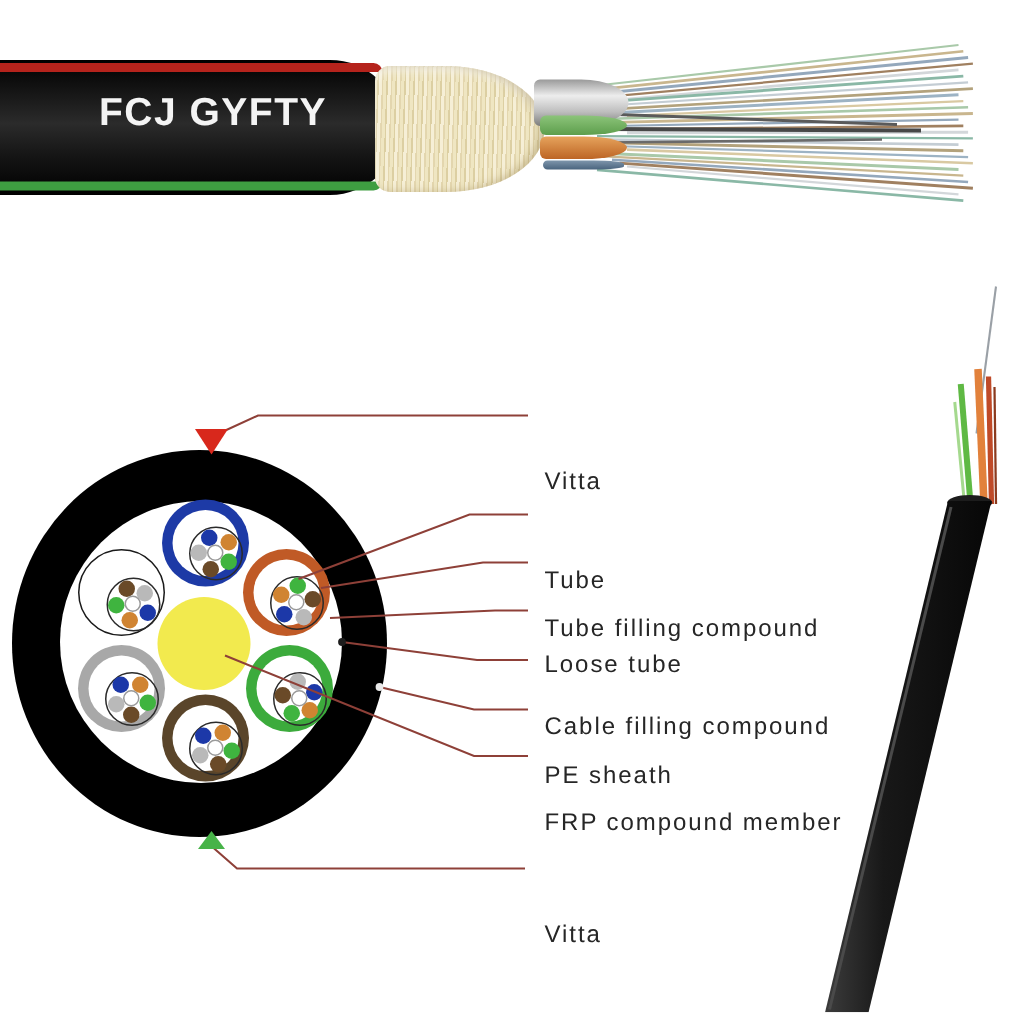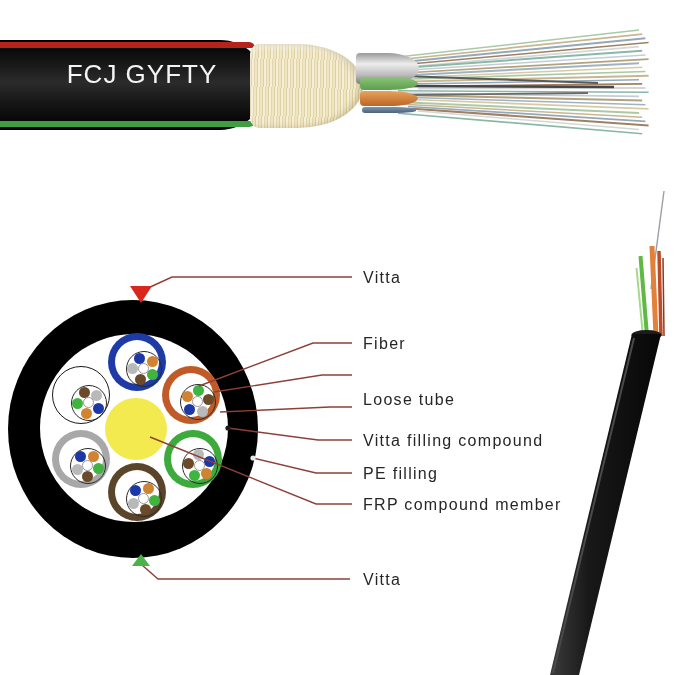--- a/index.html
+++ b/index.html
@@ -12,21 +12,21 @@
     position:absolute;left:-6px;top:40px;width:272px;height:90px;
     background:linear-gradient(180deg,#000 0%,#1d1d1d 32%,#2b2b2b 47%,#161616 70%,#000 100%);
     border-radius:0 46px 46px 0 / 0 45px 45px 0;
   }
   .stripe-red{position:absolute;left:0;top:2px;height:6px;width:96%;
     border-top-right-radius:40px;background:var(--stripe-red,#b5231c);}
   .stripe-green{position:absolute;left:0;bottom:3px;height:6px;width:96%;
     border-bottom-right-radius:40px;background:var(--stripe-green,#3e9e41);}
   .cable-print{
     position:absolute;left:58px;top:59px;width:168px;text-align:center;
-    color:#f4f4f4;font-size:26px;font-weight:400;letter-spacing:1px;white-space:nowrap;
+    color:#f4f4f4;font-size:26px;font-weight:700;letter-spacing:1px;white-space:nowrap;
   }
   .yarn{
     position:absolute;left:250px;top:44px;width:113px;height:84px;
     border-radius:10px 58% 58% 10px / 10px 50% 50% 10px;
     background:repeating-linear-gradient(92deg,
       #efe6c2 0px,#efe6c2 2px,#dccfa2 2px,#dccfa2 3px,
       #f6efd6 3px,#f6efd6 5px,#e3d6ae 5px,#e3d6ae 6px);
     box-shadow:inset -4px 0 6px rgba(160,140,90,.45), inset 0 4px 5px rgba(255,255,255,.6);
   }
   .stub{position:absolute;border-radius:4px 50% 50% 4px / 4px 50% 50% 4px;}
@@ -47,21 +47,21 @@
   .frp{position:absolute;left:105px;top:398px;width:62px;height:62px;border-radius:50%;
     background:var(--frp,#f2ea4e);}
   .tube{position:absolute;width:58px;height:58px;border-radius:50%;box-sizing:border-box;}
   .tube .mid{position:absolute;left:7px;top:7px;width:44px;height:44px;border-radius:50%;background:#fff;}
   .tube .inner{position:absolute;left:11px;top:11px;width:36px;height:36px;border-radius:50%;
     border:1.5px solid #2a2a2a;box-sizing:border-box;}
   .dot{position:absolute;width:11px;height:11px;border-radius:50%;box-sizing:border-box;}
   
   .label{
     position:absolute;left:363px;color:#262626;font-size:16px;letter-spacing:1.3px;
-    white-space:nowrap;line-height:18px;
+    white-space:nowrap;line-height:18px;margin-top:44px;
   }
 </style>
 </head>
 <body>
 
 <div id="stage">
 
   <div class="cable-body">
     <div class="stripe-red"></div>
     <div class="stripe-green"></div>
@@ -214,20 +214,21 @@
       <polyline points="150,437 316,504 352,504"></polyline>
       <polyline points="142,565 158,579 350,579"></polyline>
     </g>
     <circle cx="228" cy="428" r="2.6" fill="#1c1c1c"></circle>
     <circle cx="253" cy="458" r="2.6" fill="#e8e8e8"></circle>
     <polygon id="tri-top" points="130,286 152,286 141,303" fill="#d8281c"></polygon>
     <polygon id="tri-bottom" points="132,566 150,566 141,554" fill="#47b348"></polygon>
   </svg>
 
   <div class="label" style="top:269px">Vitta</div>
-  <div class="label" style="top:335px">Fiber</div>
+  <div class="label" style="top:335px">Tube</div>
+  <div class="label" style="top:367px">Tube filling compound</div>
   <div class="label" style="top:391px">Loose tube</div>
-  <div class="label" style="top:432px">Vitta filling compound</div>
-  <div class="label" style="top:465px">PE filling</div>
+  <div class="label" style="top:432px">Cable filling compound</div>
+  <div class="label" style="top:465px">PE sheath</div>
   <div class="label" style="top:496px">FRP compound member</div>
   <div class="label" style="top:571px">Vitta</div>
 
 </div>
 
 </body></html>

